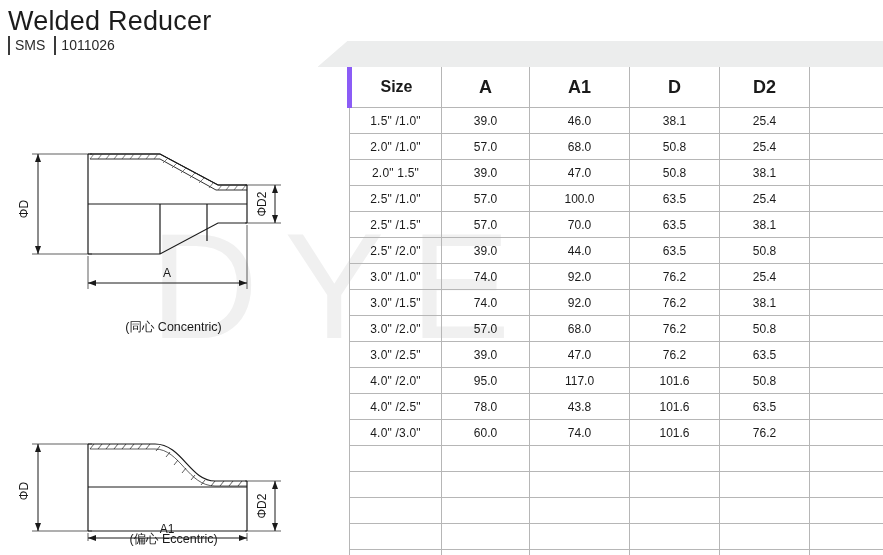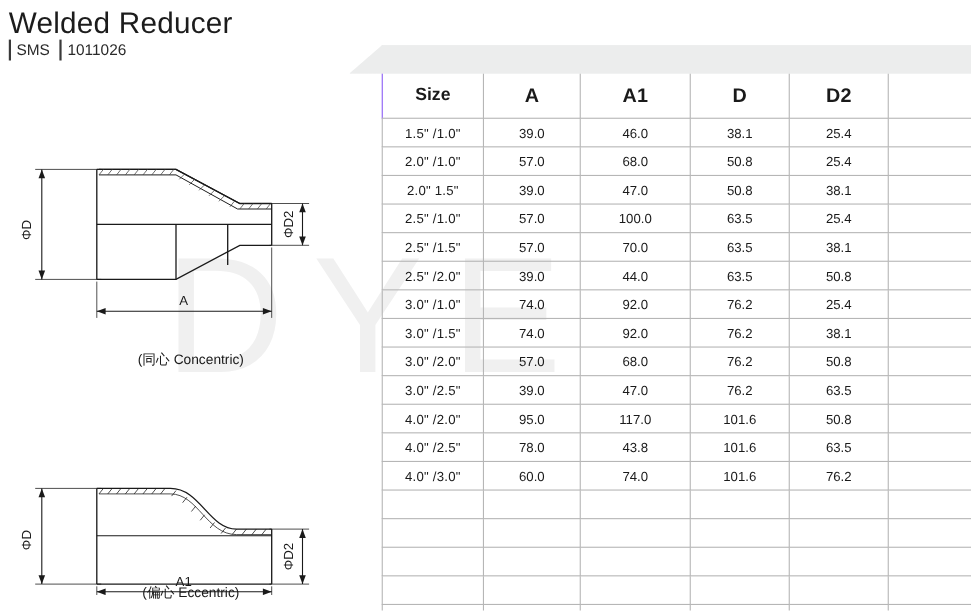--- a/index.html
+++ b/index.html
@@ -158,21 +158,21 @@
   }
   td.num-cell {
     font-size: 13px;
   }
   td.small-num {
     font-size: 12px;
   }
   tr.empty td { height: 25px; }
 
   
-  table.spec tr.head th:first-child { border-left: 1px solid #8b5cf6; }
+  table.spec tr.head th:first-child { border-left: 5px solid #8b5cf6; }
 
   svg { display: block; }
   .lbl { font-family: "Liberation Sans", sans-serif; font-size: 12px; fill: #1a1a1a; }
 </style>
 </head>
 <body>
 
 <div class="header">
   <div class="title">Welded Reducer</div>
   <div class="subtitle-row">

